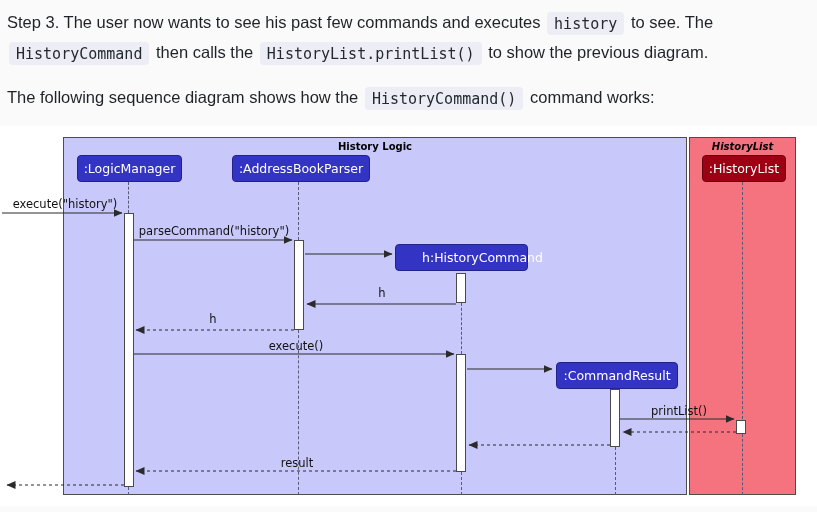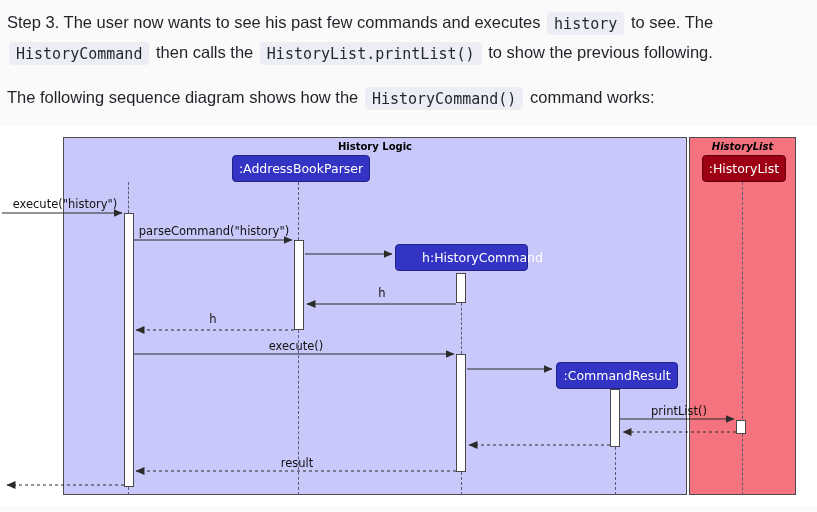--- a/index.html
+++ b/index.html
@@ -56,21 +56,21 @@
     white-space:nowrap; transform:translateX(-50%);
   }
   .arrows-svg { position:absolute; left:0; top:0; }
 </style>
 </head>
 <body>
 
 <div class="page">
 
   <div class="text-block">
-    <div class="para"><span>Step 3. The user now wants to see his past few commands and executes </span><span class="code-chip">history</span><span> to see. The </span><span class="code-chip">HistoryCommand</span><span> then calls the </span><span class="code-chip">HistoryList.printList()</span><span> to show the previous following.</span></div>
+    <div class="para"><span>Step 3. The user now wants to see his past few commands and executes </span><span class="code-chip">history</span><span> to see. The </span><span class="code-chip">HistoryCommand</span><span> then calls the </span><span class="code-chip">HistoryList.printList()</span><span> to show the previous diagram.</span></div>
     <div class="para"><span>The following sequence diagram shows how the </span><span class="code-chip">HistoryCommand()</span><span> command works:</span></div>
   </div>
 
   <div class="diagram">
 
     <div class="frame frame-logic">
       <div class="frame-title">History Logic</div>
     </div>
     <div class="frame frame-history">
       <div class="frame-title">HistoryList</div>
@@ -106,20 +106,21 @@
       <line x1="294" y1="204" x2="136" y2="204" stroke="#2b2b2b" stroke-width="1.2" stroke-dasharray="3,3" marker-end="url(#ah)"></line>
       <line x1="134" y1="228" x2="454" y2="228" stroke="#2b2b2b" stroke-width="1.2" marker-end="url(#ah)"></line>
       <line x1="467" y1="243" x2="552" y2="243" stroke="#2b2b2b" stroke-width="1.2" marker-end="url(#ah)"></line>
       <line x1="620" y1="293" x2="734" y2="293" stroke="#2b2b2b" stroke-width="1.2" marker-end="url(#ah)"></line>
       <line x1="736" y1="306" x2="623" y2="306" stroke="#2b2b2b" stroke-width="1.2" stroke-dasharray="3,3" marker-end="url(#ah)"></line>
       <line x1="610" y1="319" x2="469" y2="319" stroke="#2b2b2b" stroke-width="1.2" stroke-dasharray="3,3" marker-end="url(#ah)"></line>
       <line x1="456" y1="345" x2="136" y2="345" stroke="#2b2b2b" stroke-width="1.2" stroke-dasharray="3,3" marker-end="url(#ah)"></line>
       <line x1="124" y1="359" x2="7" y2="359" stroke="#2b2b2b" stroke-width="1.2" stroke-dasharray="3,3" marker-end="url(#ah)"></line>
     </svg>
 
+    <div class="participant p-blue" style="left:77px;  top:29px;  width:105px;">:LogicManager</div>
     <div class="participant p-blue" style="left:232px; top:29px;  width:138px;">:AddressBookParser</div>
     <div class="participant p-red" style="left:702px; top:29px;  width:84px;">:HistoryList</div>
     <div class="participant p-blue" style="left:395px; top:118px; width:133px;padding-left:42px;">h:HistoryCommand</div>
     <div class="participant p-blue" style="left:556px; top:236px; width:122px;">:CommandResult</div>
 
     <div class="msg-label" style="left:65px;  top:71px;">execute("history")</div>
     <div class="msg-label" style="left:214px; top:98px;">parseCommand("history")</div>
     <div class="msg-label" style="left:382px; top:160px;">h</div>
     <div class="msg-label" style="left:213px; top:186px;">h</div>
     <div class="msg-label" style="left:296px; top:213px;">execute()</div>

